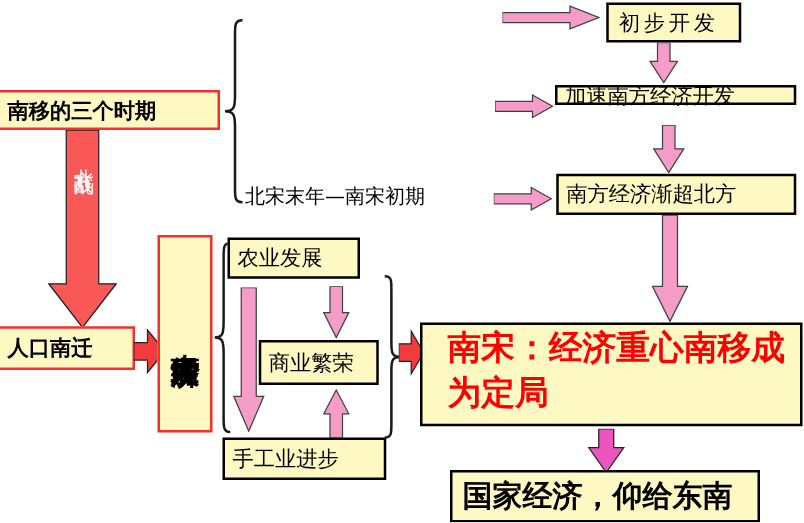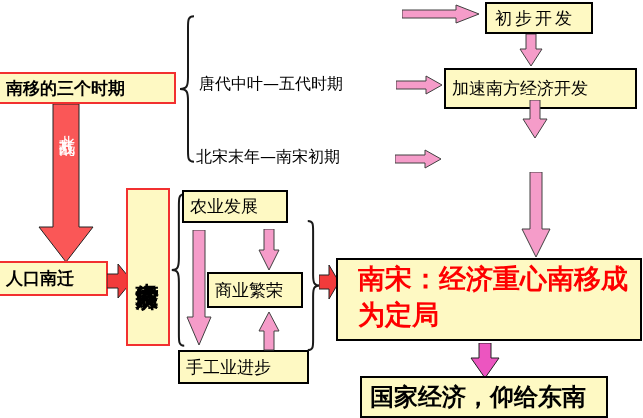--- a/index.html
+++ b/index.html
@@ -23,45 +23,47 @@
 <div id="stage">
 
   <div class="abs box rbox" style="left:-2px;top:72px;width:178px;height:32px;">
     <span class="lbl bold" style="font-size:17px;">南移的三个时期</span>
   </div>
 
   <svg class="abs brace" style="left:178px;top:14px;" width="18" height="150" viewBox="0 0 18 100" preserveAspectRatio="none">
     <path d="M16,1.5 C10,1.5 10,4 10,9 L10,42 C10,48 9,50 2,50 C9,50 10,52 10,58 L10,91 C10,96 10,98.5 16,98.5"></path>
   </svg>
 
-  <div class="abs" style="left:199px;top:74px;font-size:16px;white-space:nowrap;">唐代中叶—五代时期</div>
   <div class="abs" style="left:196px;top:147px;font-size:16px;white-space:nowrap;">北宋末年—南宋初期</div>
 
   <svg class="abs" style="left:402px;top:4px;" width="78" height="20">
     <polygon points="0,6 54,6 54,1 77,10 54,19 54,14 0,14" stroke="#404040" stroke-width="1" fill="#F59CC9"></polygon>
   </svg>
   <svg class="abs" style="left:396px;top:75px;" width="47" height="20">
     <polygon points="0,6 30,6 30,1 46,10 30,19 30,14 0,14" stroke="#404040" stroke-width="1" fill="#F59CC9"></polygon>
   </svg>
   <svg class="abs" style="left:395px;top:149px;" width="47" height="20">
     <polygon points="0,6 30,6 30,1 46,10 30,19 30,14 0,14" stroke="#404040" stroke-width="1" fill="#F59CC9"></polygon>
   </svg>
 
   <div class="abs box" style="left:485px;top:2px;width:108px;height:32px;">
     <span class="lbl" style="font-size:17px;letter-spacing:3px;padding-left:8px;">初步开发</span>
   </div>
   <svg class="abs" style="left:519px;top:34px;" width="24" height="33">
     <polygon points="7,0 17,0 17,15 23,15 12,32 1,15 7,15" stroke="#404040" stroke-width="1" fill="#F59CC9"></polygon>
   </svg>
-  <div class="abs box" style="left:444px;top:68px;width:193px;height:41px;">
+  <div class="abs box" style="left:444px;top:68px;width:193px;height:16px;">
     <span class="lbl" style="font-size:17px;">加速南方经济开发</span>
   </div>
   <svg class="abs" style="left:522px;top:100px;" width="26" height="39">
     <polygon points="8,0 18,0 18,19 25,19 13,38 1,19 8,19" stroke="#404040" stroke-width="1" fill="#F59CC9"></polygon>
   </svg>
+  <div class="abs box" style="left:445px;top:139px;width:192px;height:33px;">
+    <span class="lbl" style="font-size:17px;">南方经济渐超北方</span>
+  </div>
   <svg class="abs" style="left:521px;top:172px;" width="30" height="86">
     <polygon points="9,0 21,0 21,57 29,57 15,85 1,57 9,57" stroke="#404040" stroke-width="1" fill="#F59CC9"></polygon>
   </svg>
 
   <svg class="abs" style="left:38px;top:104px;" width="56" height="160">
     <polygon points="15,0 41,0 41,123 55,123 28,158 1,123 15,123" stroke="#222222" stroke-width="1" fill="#FA5757"></polygon>
   </svg>
   <div class="abs vtext" style="left:56px;top:122px;height:90px;color:#ffffff;font-size:16px;letter-spacing:2px;">北方战乱</div>
 
   <div class="abs box rbox" style="left:-2px;top:261px;width:110px;height:35px;">

